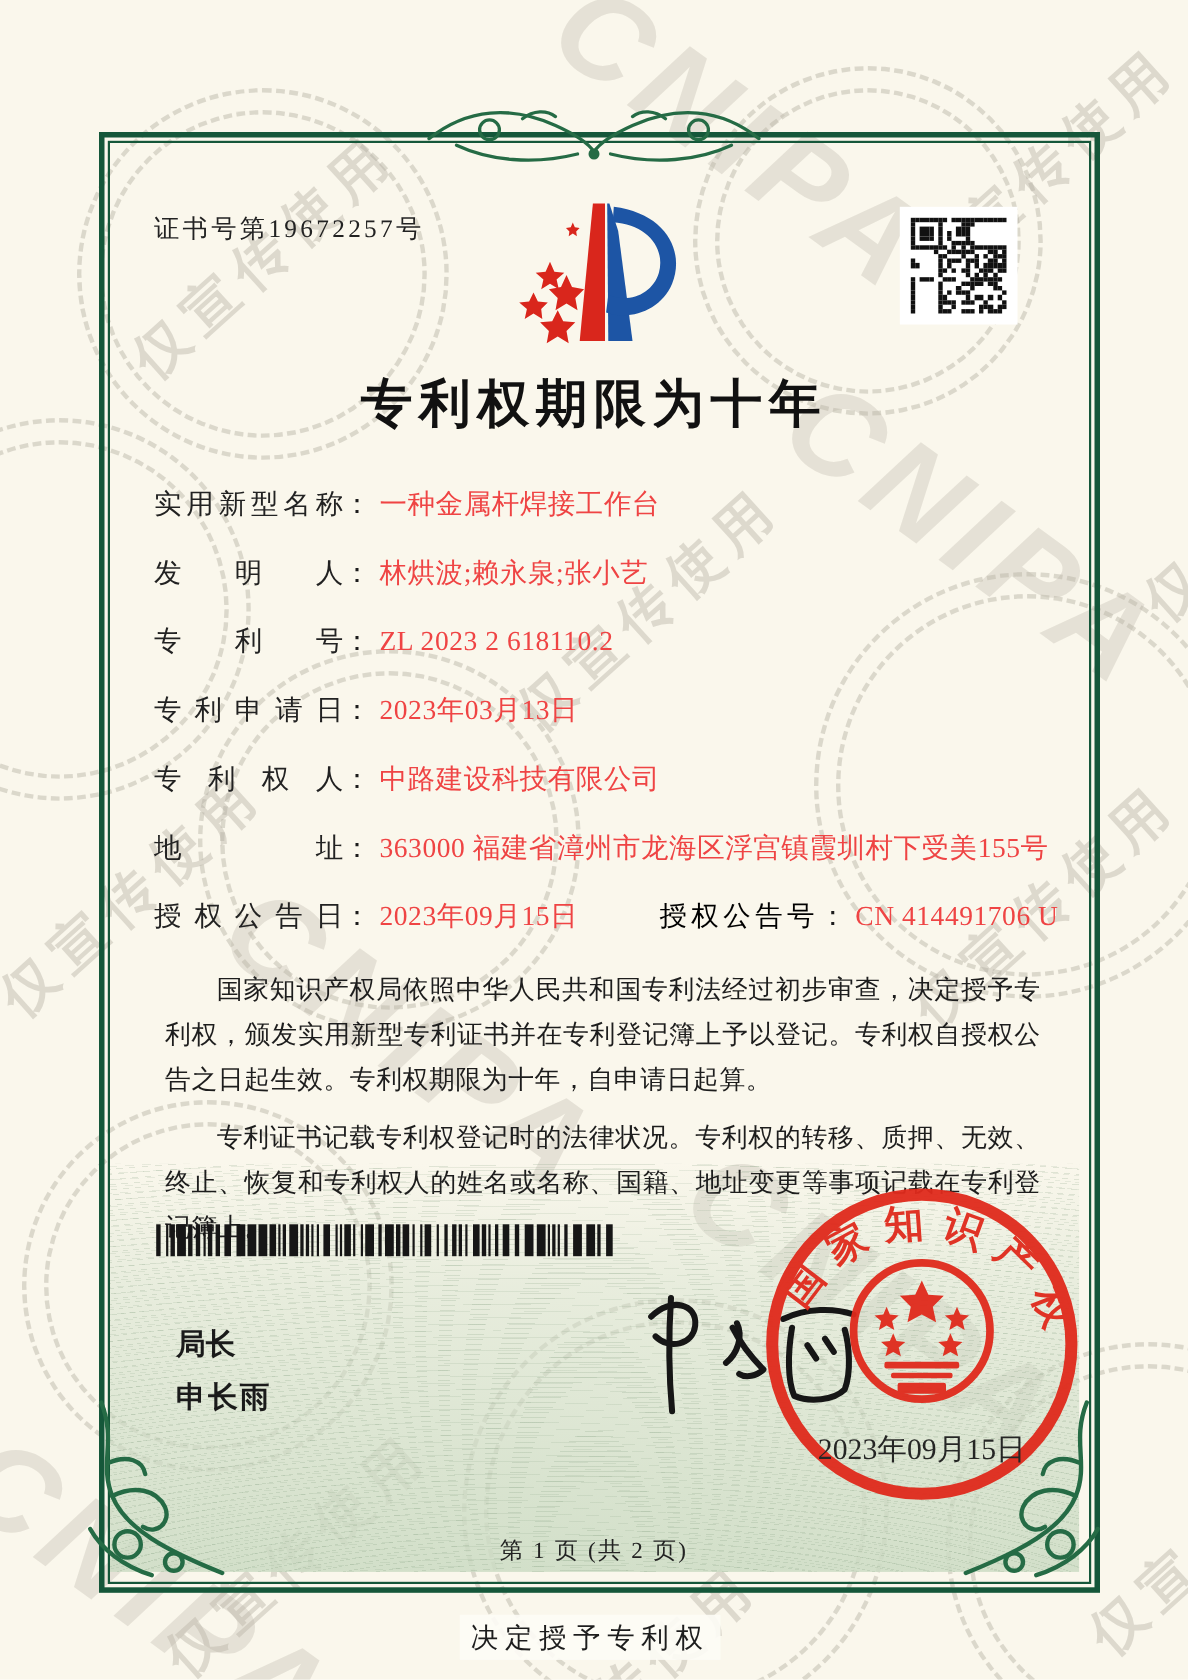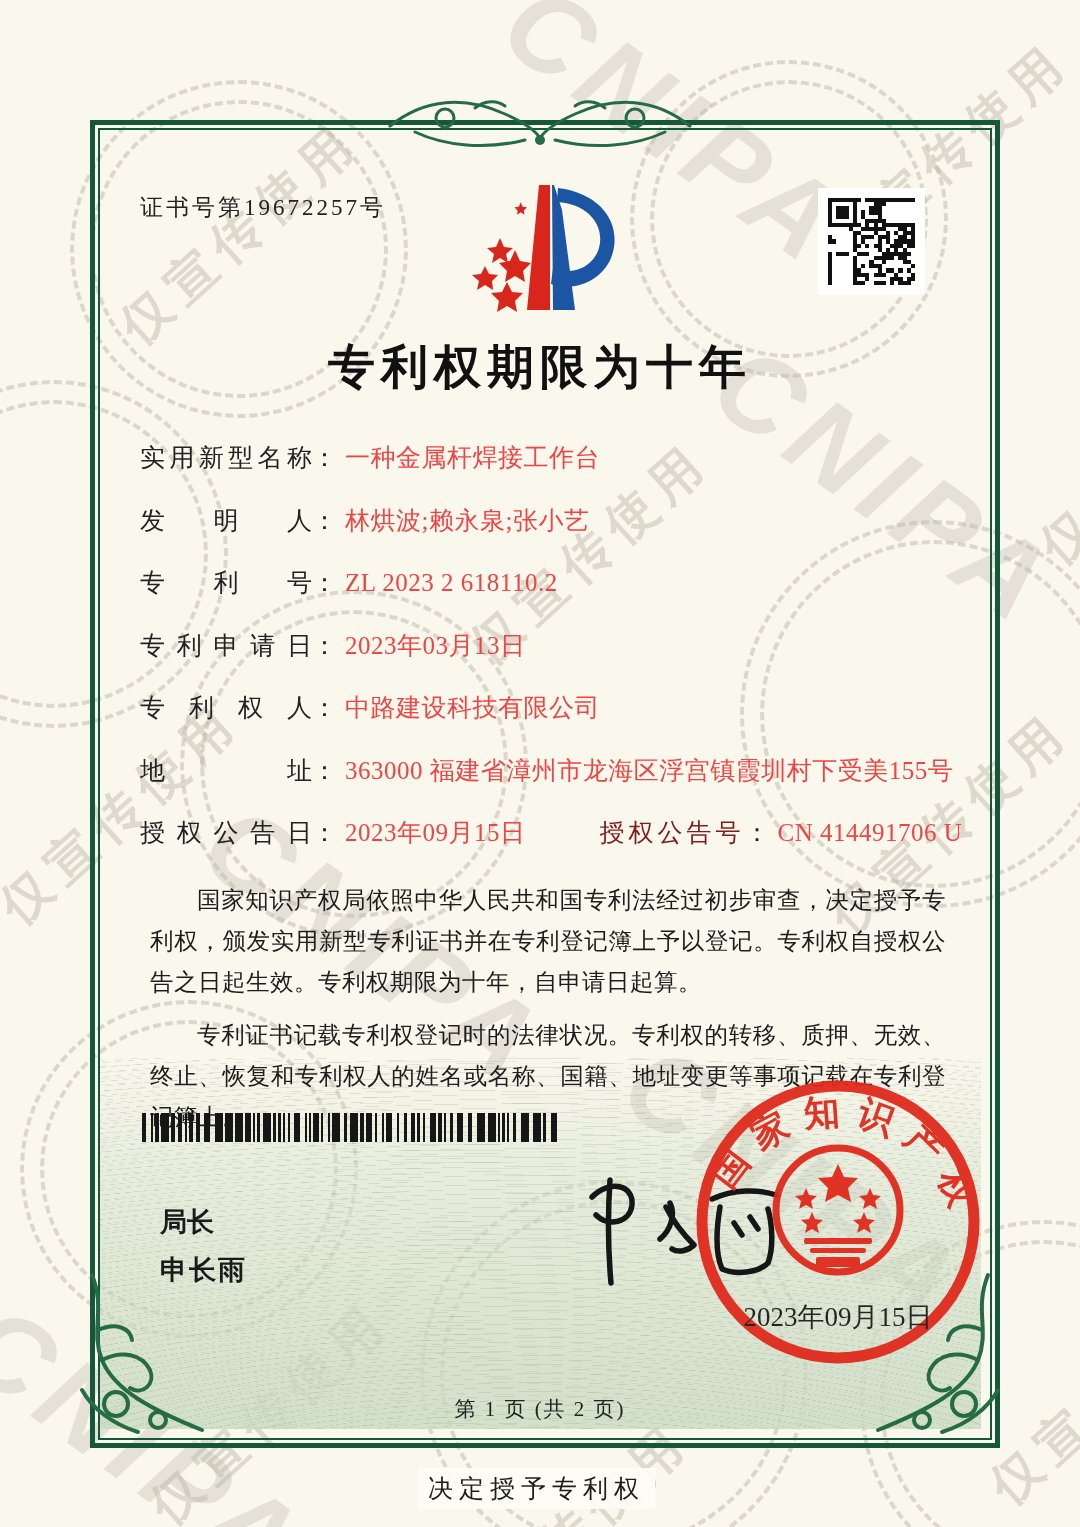--- a/index.html
+++ b/index.html
@@ -40,21 +40,21 @@
   .qr-grid div.on{background:#111;}
   .title{position:absolute;left:0;right:0;top:336px;text-align:center;font-size:47px;font-weight:bold;
     letter-spacing:6px;color:#111;}
 
   .fields{position:absolute;left:140px;top:441px;width:810px;}
   .f-row{height:62.5px;font-size:25px;color:#1c1c1c;white-space:nowrap;}
   .f-label{display:inline-block;width:172px;text-align:justify;text-align-last:justify;color:#222;}
   .f-colon{display:inline-block;margin-right:8px;}
   .f-value{letter-spacing:.5px;color:#ef4444;}
   .f-second{margin-left:74px;}
-  .f-label2{letter-spacing:4px;color:#7f1d1d;}
+  .f-label2{letter-spacing:4px;color:#000000;}
 
   .paras{position:absolute;left:150px;top:880px;width:796px;font-size:23.5px;line-height:41px;
     color:#1d1d1d;text-align:justify;letter-spacing:.5px;}
   .paras p{margin:0 0 12px 0;text-indent:2em;}
 
   .barcode{position:absolute;left:142px;top:1113px;width:424px;height:29px;display:flex;align-items:stretch;}
   .barcode i{display:block;background:#161616;}
   .barcode s{display:block;}
 
   .director-label{position:absolute;left:160px;top:1204px;font-family:"Liberation Sans",sans-serif;

